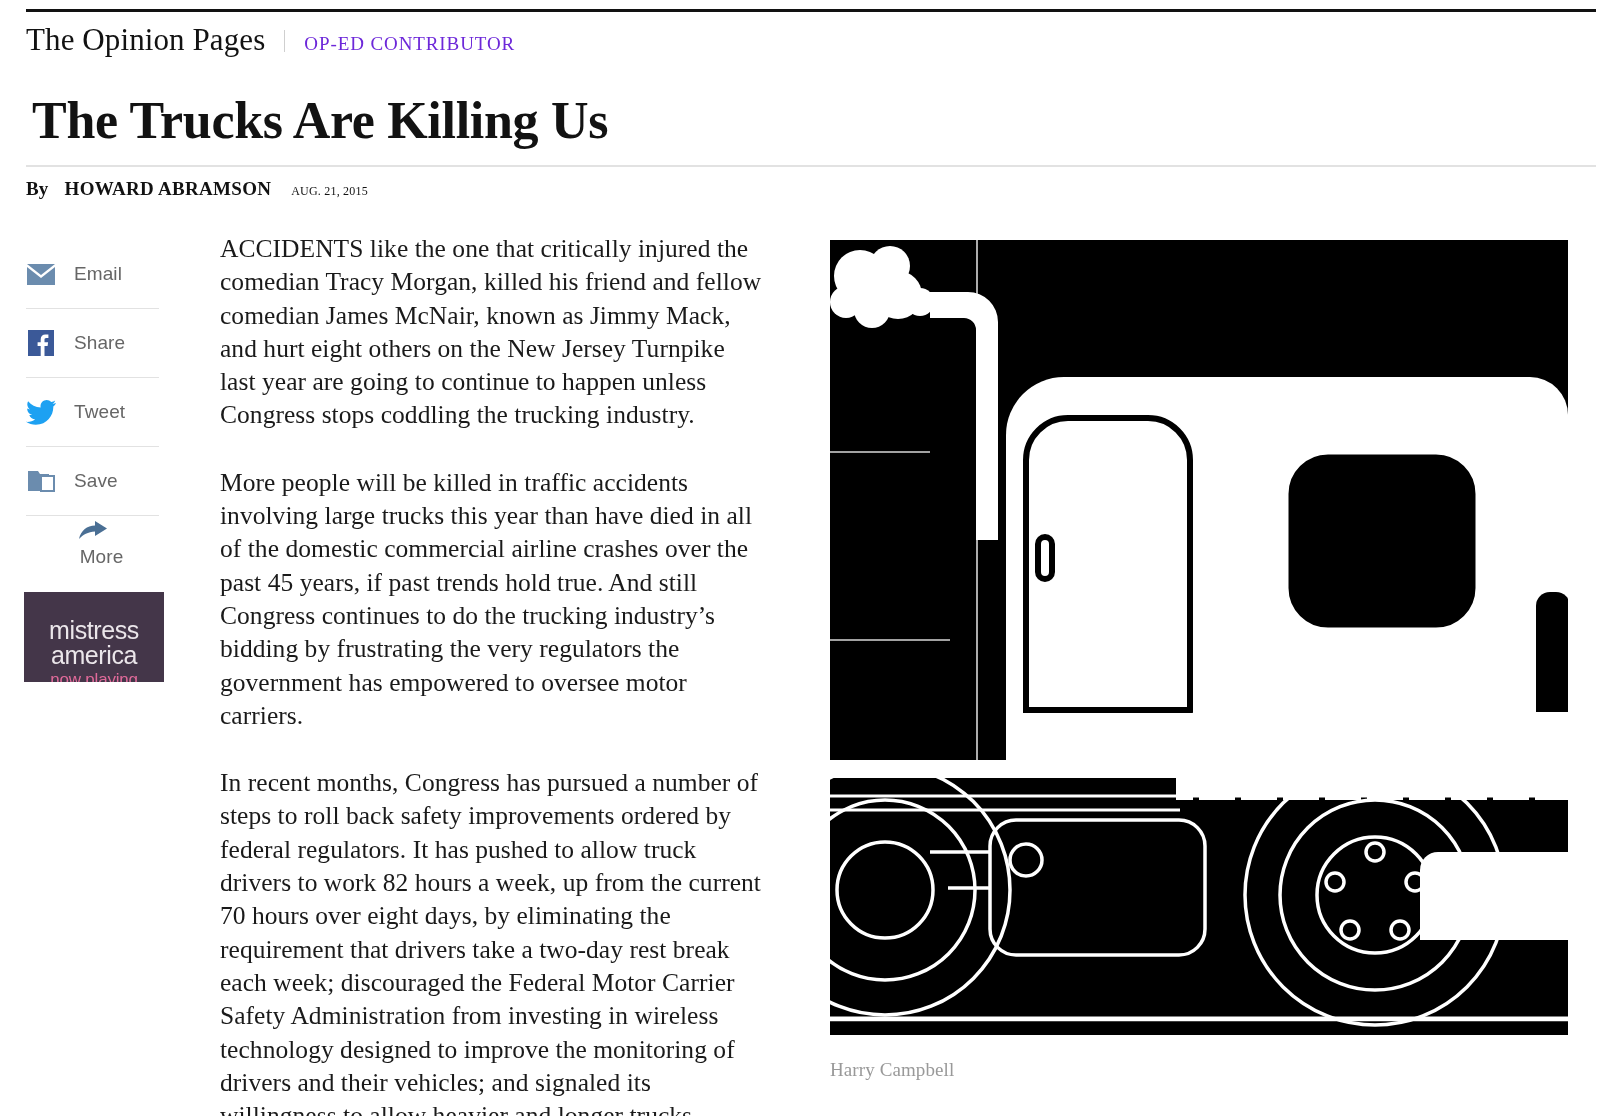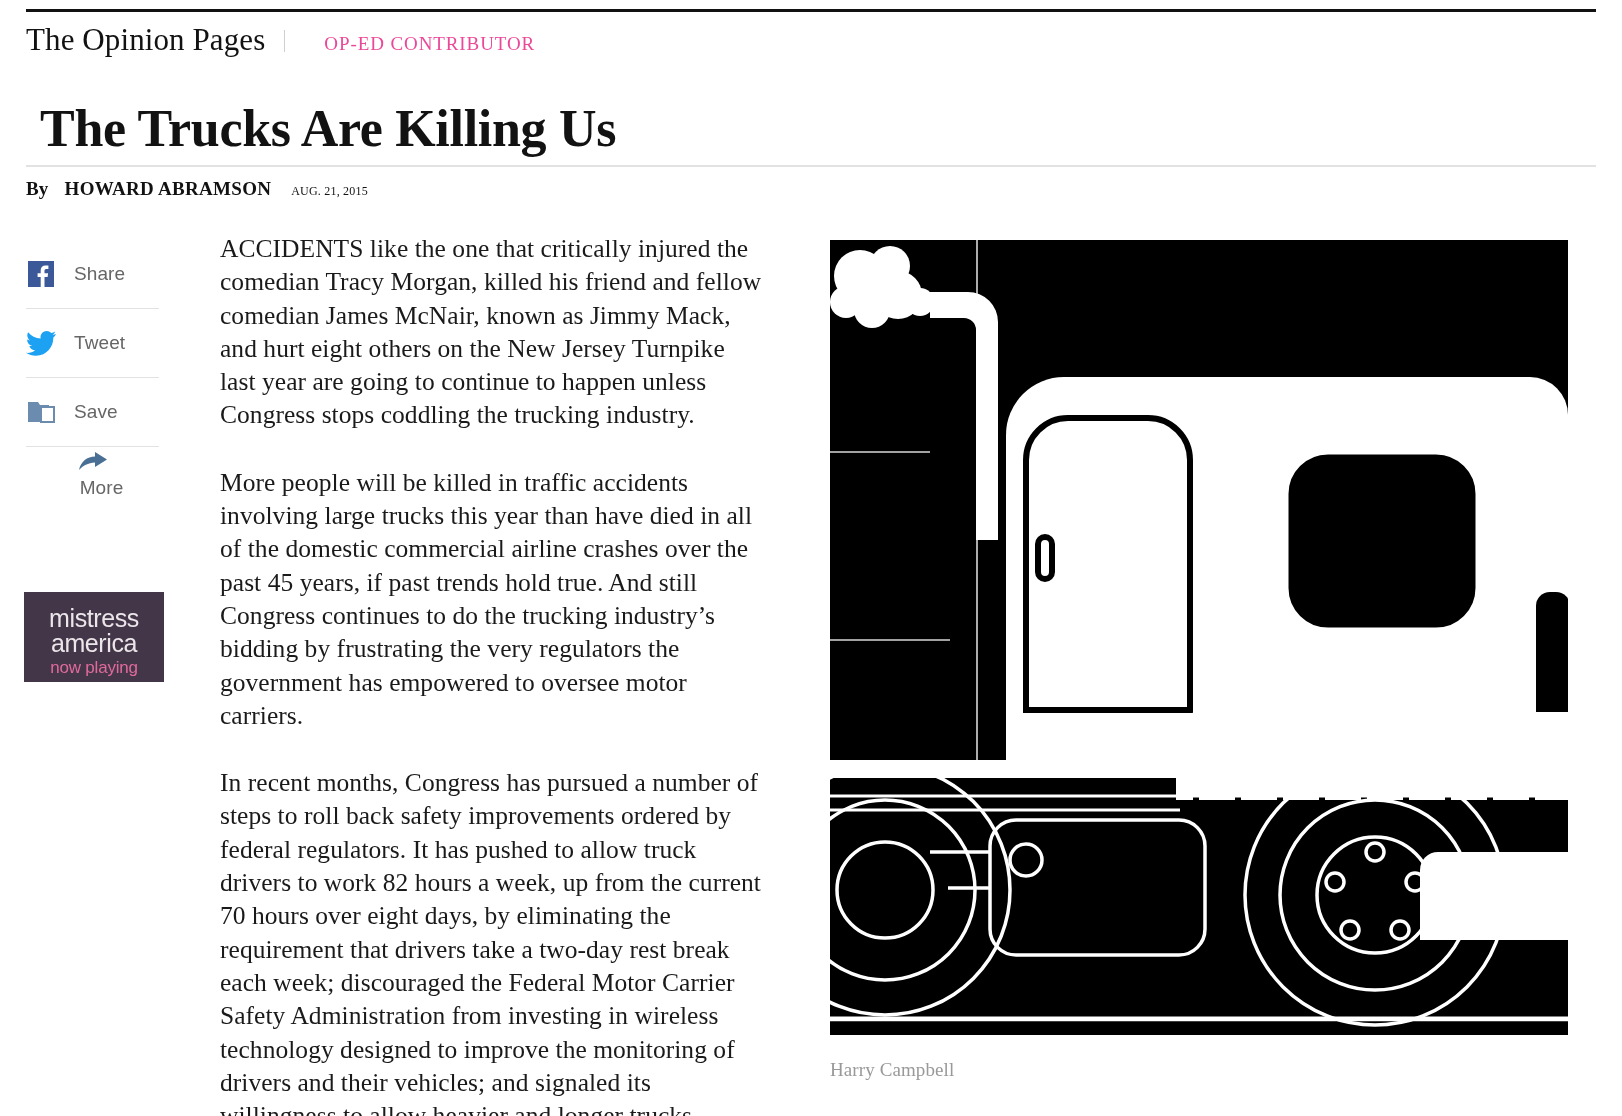--- a/index.html
+++ b/index.html
@@ -41,36 +41,35 @@
     display: inline-block;
     width: 1px; height: 22px;
     background: #cfcfcf;
     margin: 0 19px;
     position: relative; top: 2px;
   }
   .kicker-label {
     font-family: "Liberation Serif", "DejaVu Serif", serif;
     font-size: 19px;
     letter-spacing: 0.9px;
-    color: #ec4899;
-    margin-left: 20px;
+    color: #6d28d9;
   }
 
   
   .headline {
     position: absolute;
     left: 24px; top: 85px;
     width: 1200px;
     font-family: "Liberation Serif", "DejaVu Serif", serif;
     font-size: 52px;
     font-weight: 700;
     line-height: 1.08;
     letter-spacing: -0.3px;
     color: #121212;
-    margin: 16px;
+    margin: 8px;
   }
 
   
   .byline-rule {
     position: absolute;
     left: 26px; top: 165px;
     width: 1570px; height: 2px;
     background: #e2e2e2;
   }
 
@@ -140,21 +139,21 @@
     cursor: pointer;
   }
   .ad-l1, .ad-l2 {
     font-family: "Liberation Sans", "DejaVu Sans", sans-serif;
     color: #ebe6ea;
     font-size: 25px;
     line-height: 25px;
     letter-spacing: -0.4px;
     text-align: center;
   }
-  .ad-l1 { margin-top: 14px; }
+  .ad-l1 { margin-top: 26px; }
   .ad-l3 {
     font-family: "Liberation Sans", "DejaVu Sans", sans-serif;
     color: #e06a9a;
     font-size: 17px;
     line-height: 20px;
     text-align: center;
     margin-top: 2px;
     letter-spacing: -0.2px;
   }
 
@@ -208,20 +207,29 @@
 <div class="byline-rule"></div>
 
 <div class="byline">
   <span class="by">By</span>
   <span class="author" style="margin-left:16px;">HOWARD ABRAMSON</span>
   <span class="date">AUG. 21, 2015</span>
 </div>
 
 <div class="share-rail">
 
+  <div class="share-item">
+    <span class="share-icon">
+      <svg width="28" height="21" viewBox="0 0 28 21">
+        <rect x="0" y="0" width="28" height="21" fill="#6b8cae"></rect>
+        <path d="M0 0 L14 11 L28 0 L28 3 L14 14 L0 3 Z" fill="#ffffff"></path>
+      </svg>
+    </span>
+    <span class="share-label">Email</span>
+  </div>
 
   <div class="share-item">
     <span class="share-icon">
       <svg width="26" height="26" viewBox="0 0 26 26">
         <rect x="0" y="0" width="26" height="26" fill="#3b5998"></rect>
         <path d="M16.5 26 V16 h3.1 l0.5-3.8 h-3.6 V9.8 c0-1.1 0.3-1.8 1.9-1.8 h2 V4.6 C19.9 4.5 18.7 4.4 17.4 4.4 c-2.8 0-4.7 1.7-4.7 4.9 v2.9 H9.6 V16 h3.1 v10 Z" fill="#ffffff"></path>
       </svg>
     </span>
     <span class="share-label">Share</span>
   </div>

